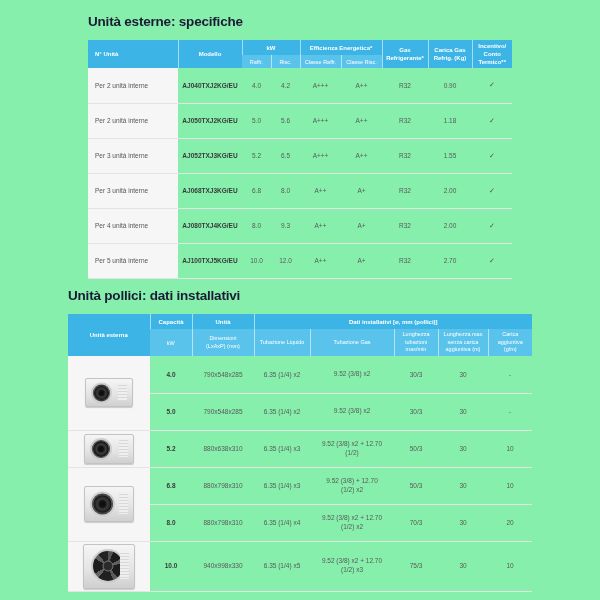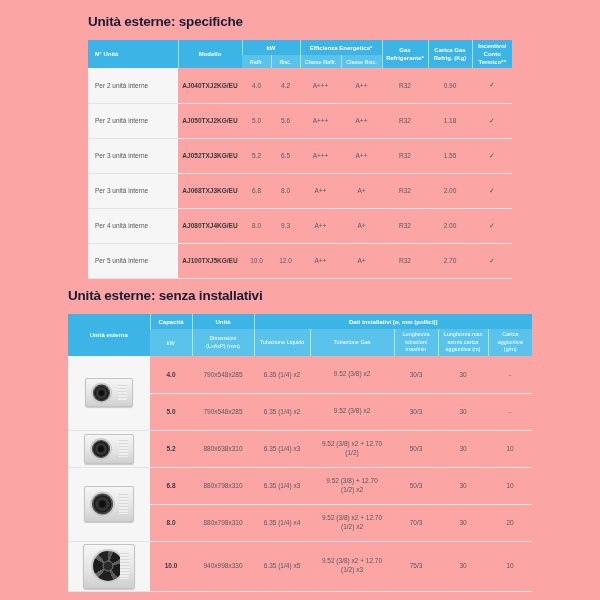--- a/index.html
+++ b/index.html
@@ -1,18 +1,18 @@
 <!DOCTYPE html>
 <html><head>
 <meta charset="utf-8">
 <style>
   * { margin:0; padding:0; box-sizing:border-box; }
   html,body { width:600px; height:600px; background:#fff; overflow:hidden;
               font-family:"Liberation Sans", sans-serif; }
-  .page { position:relative; width:600px; height:600px; background:#fca5a5; }
+  .page { position:relative; width:600px; height:600px; background:#86efac; }
 
   .sec { position:absolute; }
   .sec1 { left:88px; top:14px; width:424px; }
   .sec2 { left:68px; top:288px; width:464px; }
 
   h2.title { font-size:13.5px; font-weight:bold; color:#1b1b35; letter-spacing:-0.2px; margin-bottom:11px; }
 
   table.tbl { width:100%; border-collapse:collapse; table-layout:fixed; }
 
   
@@ -158,21 +158,21 @@
           <td>A+</td>
           <td>R32</td>
           <td>2.70</td>
           <td class="check">✓</td>
         </tr>
       </tbody>
     </table>
   </section>
 
   <section class="sec sec2">
-    <h2 class="title">Unità esterne: senza installativi</h2>
+    <h2 class="title">Unità pollici: dati installativi</h2>
     <table class="tbl">
       <colgroup>
         <col style="width:82px">
           <col style="width:42px">
           <col style="width:62px">
           <col style="width:56px">
         <col style="width:84px">
           <col style="width:44px">
           <col style="width:50px">
           <col style="width:44px">

